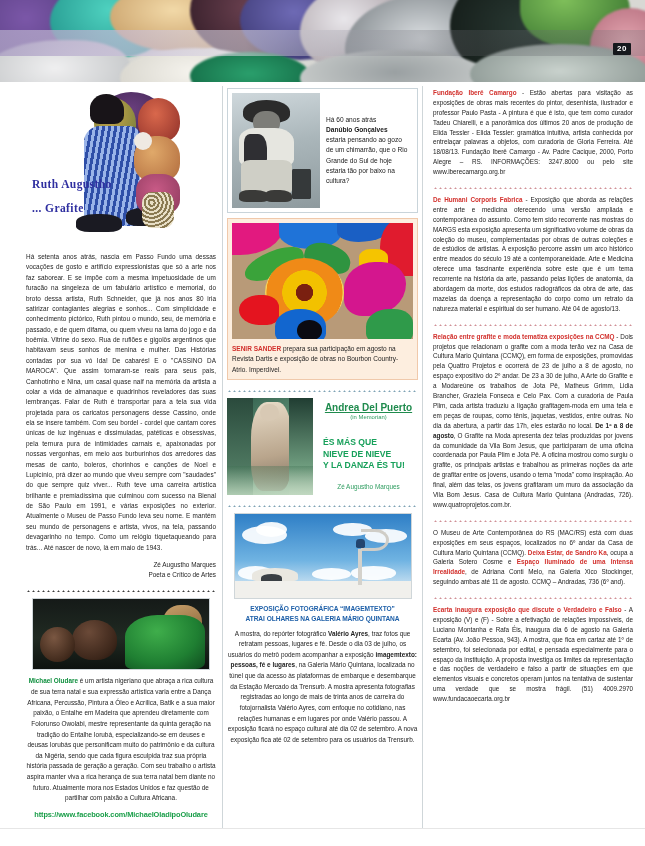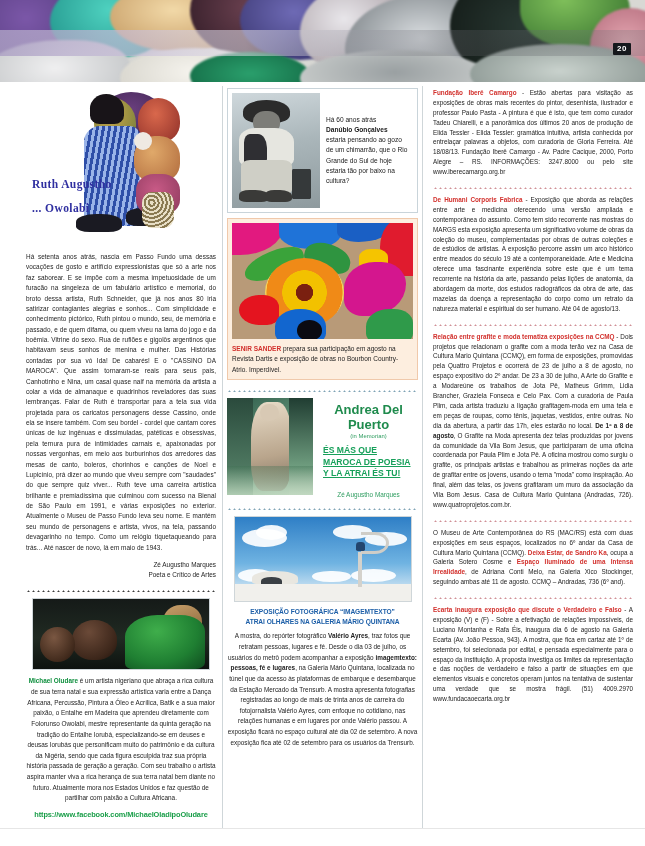--- a/index.html
+++ b/index.html
@@ -161,25 +161,25 @@
   }
   .senir-cap .hl { color:#d2302c; font-weight:700; }
 
   .andrea-row { display:flex; gap:6px; margin-top:2px; }
   .andrea-img {
     position:relative; width:86px; height:97px; flex:0 0 86px; overflow:hidden;
     background:linear-gradient(150deg,#2f5b4a 0%,#5b8d72 40%,#9fc1a6 75%,#d7e6d4 100%);
   }
   .ab { position:absolute; }
   .andrea-txt { flex:1; text-align:center; padding-top:4px; }
-  .andrea-name { font-size:13px; font-weight:700; color:#1f8b4d; }
+  .andrea-name { font-size:10px; font-weight:700; color:#1f8b4d;text-decoration:underline; }
   .andrea-sub  { font-size:5.9px; color:#2f9d60; margin-top:1px; }
   .andrea-poem {
     font-size:8.6px; font-weight:700; color:#17a05a;
-    line-height:1.35; margin-top:6px; text-align:left; padding-left:4px;text-decoration:underline;
+    line-height:1.35; margin-top:17px; text-align:left; padding-left:4px;
   }
   .andrea-sig { font-size:6.4px; color:#2f9d60; margin-top:11px; }
 
   .jk-img {
     position:relative; width:178px; height:86px; margin:0 auto; overflow:hidden;
     background:linear-gradient(180deg,#2f7fc6 0%,#6fb3e2 55%,#b9d9ef 80%,#e8eef0 100%);
     border:1px solid #cfd6d9;
   }
   .jk { position:absolute; }
   .cloud {
@@ -243,21 +243,21 @@
       <div class="fig" style="left:54px;top:38px;width:56px;height:100px;background:repeating-linear-gradient(100deg,#2f4fa8 0 3px,#9ab4e8 3px 6px);border-radius:16px 10px 6px 6px;"></div>
       <div class="fig" style="left:46px;top:126px;width:46px;height:18px;background:#1a1a22;border-radius:45% 45% 30% 30%;"></div>
       <div class="fig" style="left:96px;top:120px;width:40px;height:18px;background:#1a1a22;border-radius:40% 40% 30% 30%;"></div>
       <div class="fig" style="left:108px;top:10px;width:42px;height:44px;background:radial-gradient(ellipse at 42% 36%,#d9684c,#8e2f28);border-radius:48% 52% 42% 42%;"></div>
       <div class="fig" style="left:104px;top:48px;width:46px;height:46px;background:radial-gradient(ellipse at 40% 35%,#e0a96a,#b06a3c);border-radius:45% 45% 40% 40%;"></div>
       <div class="fig" style="left:106px;top:86px;width:44px;height:40px;background:radial-gradient(ellipse at 45% 40%,#c85a86,#8e3a5e);border-radius:40% 40% 35% 35%;"></div>
       <div class="fig" style="left:112px;top:104px;width:32px;height:36px;background:repeating-radial-gradient(circle at 30% 30%,#e8dfc6 0 2px,#8a7a52 2px 4px);border-radius:30%;"></div>
       <div class="fig" style="left:104px;top:44px;width:18px;height:18px;background:#efe9e2;border-radius:50%;"></div>
       <div class="ruth-label">
         <span class="l1">Ruth  Augustho</span>
-        <span class="l2">... Owolabi</span>
+        <span class="l2">... Grafite</span>
       </div>
     </div>
 
     <div class="body-just">Há setenta anos atrás, nascia em Passo Fundo uma dessas vocações de gosto e artifício expressionistas que só a arte nos faz saborear. E se impõe com a mesma impetuosidade de um furacão na singeleza de um fabulário artístico e memorial, do broto dessa artista, Ruth Schneider, que já nos anos 80 iria satirizar contagiantes alegrias e sonhos... Com simplicidade e conhecimento pictórico, Ruth pintou o mundo, seu, de memória e passado, e de quem difama, ou quem viveu na lama do jogo e da boêmia. Vitrine do sexo. Rua de rufiões e gigolôs argentinos que habitavam seus sonhos de menina e mulher. Das Histórias contadas por sua vó Ida! De cabarés! E o "CASSINO DA MAROCA". Que assim tornaram-se reais para seus pais, Canhotinho e Nina, um casal quase naif na memória da artista a colar a vida de almanaque e quadrinhos reveladores das suas lembranças. Falar de Ruth é transportar para a tela sua vida projetada para os caricatos personagens desse Cassino, onde ela se insere também. Com seu bordel - cordel que cantam cores únicas de luz ingênuas e dissimuladas, patéticas e obsessivas, pela ternura pura de intimidades carnais e, apaixonadas por nossas vergonhas, em meio aos burburinhos dos arredores das mesas de canto, boleros, chorinhos e canções de Noel e Lupicínio, prá dizer ao mundo que viveu sempre com "saudades" do que sempre quiz viver... Ruth teve uma carreira artística brilhante e premiadíssima que culminou com sucesso na Bienal de São Paulo em 1991, e várias exposições no exterior. Atualmente o Museu de Passo Fundo leva seu nome. E mantém seu mundo de personagens e artista, vivos, na tela, passando devagarinho no tempo. Como um relógio tiquetaqueando para trás...  Até nascer de novo, lá em maio de 1943.</div>
 
     <div class="sig">
       <div>Zé  Augustho  Marques</div>
       <div>Poeta e Crítico de Artes</div>
     </div>
 
@@ -327,22 +327,22 @@
         <div class="ab" style="left:28%;top:4%;width:46%;height:92%;background:linear-gradient(170deg,#e8dcc8,#b9a58c 60%,#7d7060);border-radius:40% 34% 28% 30%;"></div>
         <div class="ab" style="left:38%;top:6%;width:22%;height:18%;background:#d8c9b4;border-radius:50%;"></div>
         <div class="ab" style="left:72%;top:0;width:30%;height:100%;background:linear-gradient(180deg,#203d32,#6e9c7e 70%,#cfe0cd);"></div>
         <div class="ab" style="left:0;top:70%;width:100%;height:30%;background:linear-gradient(180deg,rgba(60,110,80,.35),rgba(190,215,190,.85));"></div>
       </div>
       <div class="andrea-txt">
         <div class="andrea-name">Andrea Del Puerto</div>
         <div class="andrea-sub">(in Memorian)</div>
         <div class="andrea-poem">
           <div>ÉS MÁS QUE</div>
-          <div>MAROCA DE POESIA</div>
-          <div>Y LA ATRAI ÉS TU!</div>
+          <div>NIEVE DE NIEVE</div>
+          <div>Y LA DANZA ÉS TU!</div>
         </div>
         <div class="andrea-sig">Zé Augustho Marques</div>
       </div>
     </div>
 
     <div class="dots"></div>
 
     <div class="jk-img">
       <div class="cloud" style="left:4%;top:14%;width:26%;height:22%;"></div>
       <div class="cloud" style="left:12%;top:9%;width:18%;height:18%;"></div>

